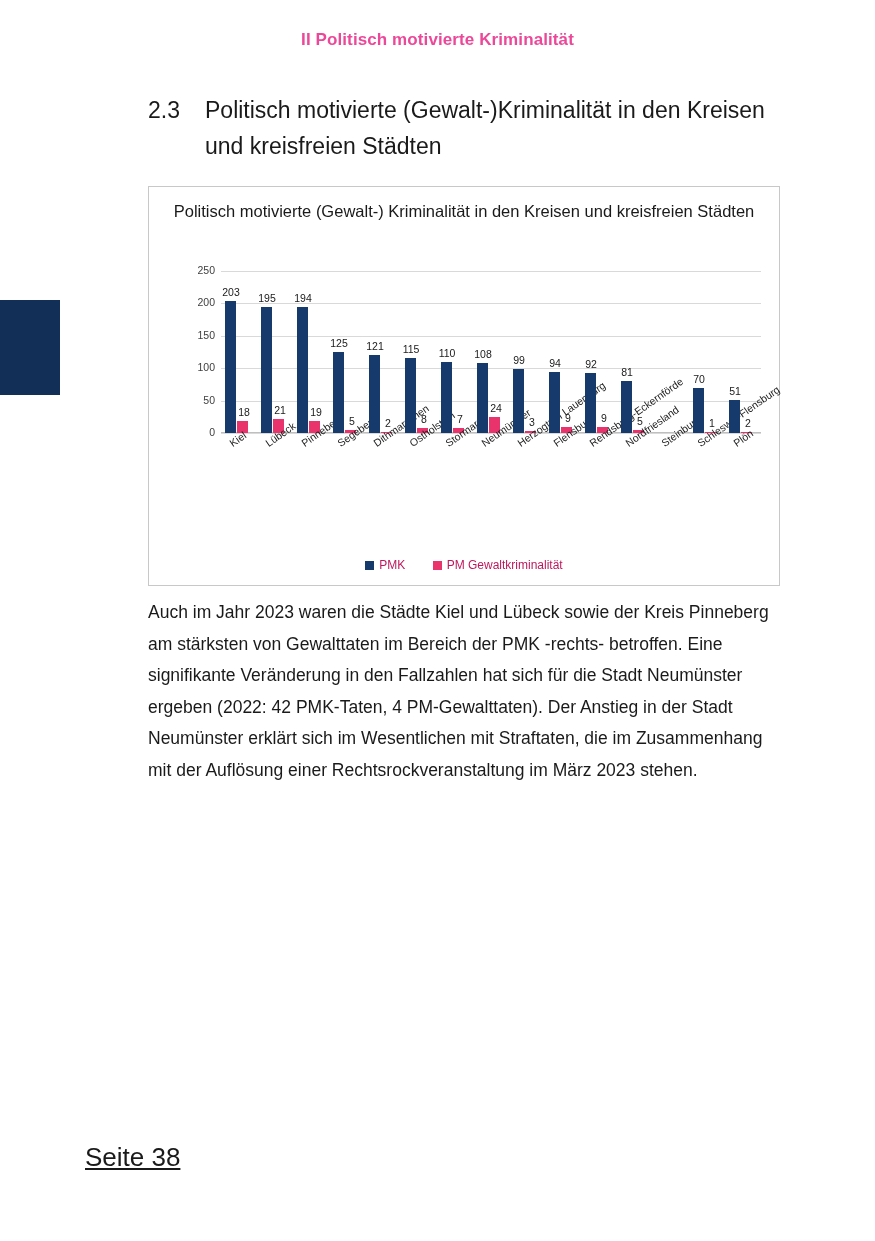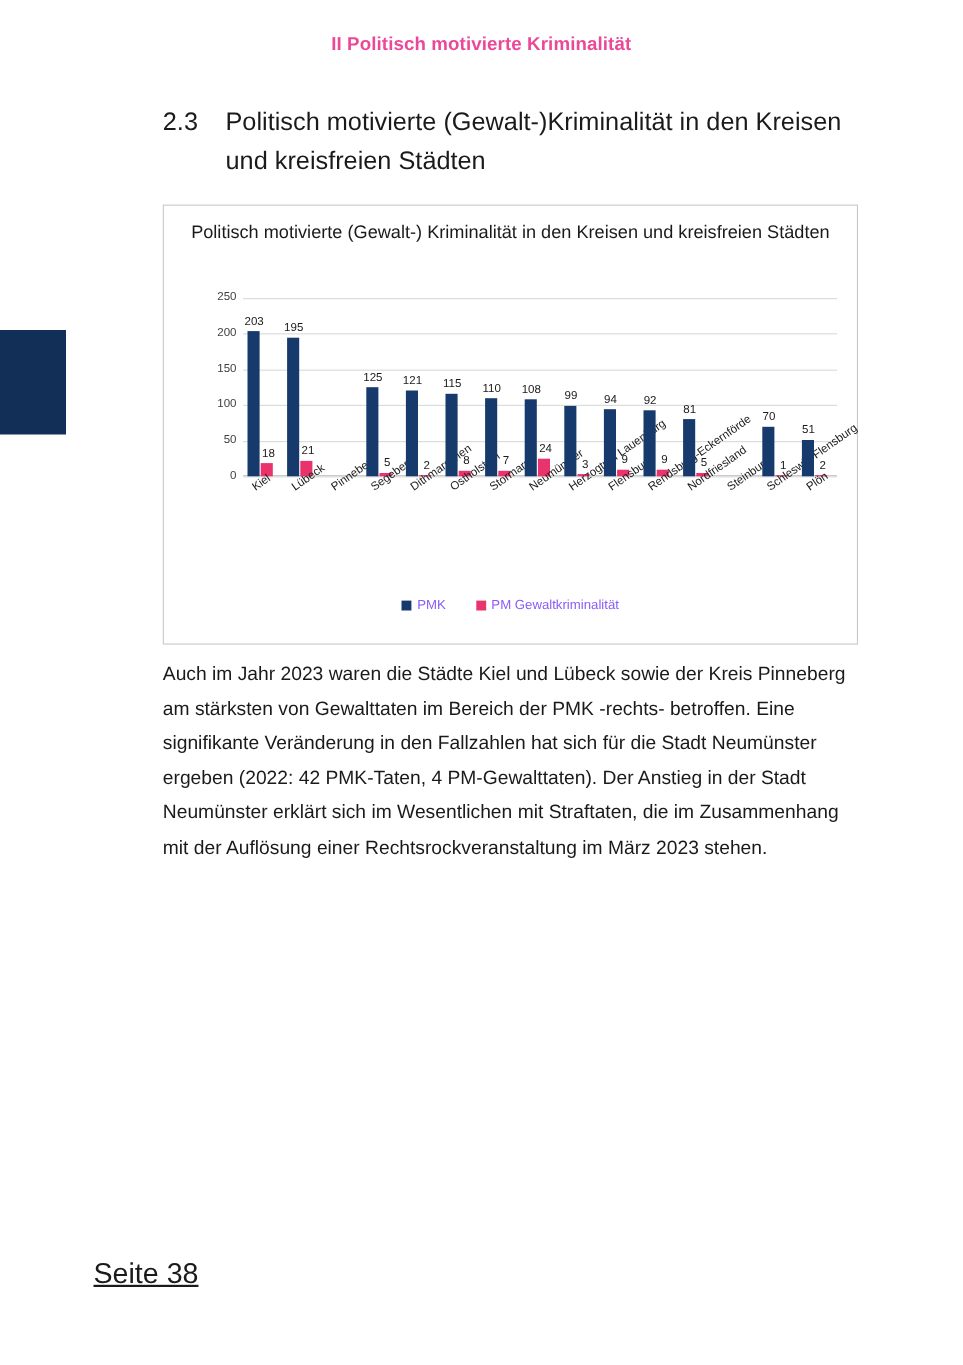--- a/index.html
+++ b/index.html
@@ -145,26 +145,26 @@
     top: 168px;
     font-size: 10.5px;
     color: #1a1a1a;
     white-space: nowrap;
     transform: rotate(-35deg);
     transform-origin: left top;
   }
 
   .legend {
     position: absolute;
-    bottom: 28px;
+    bottom: 13px;
     left: 0;
     width: 100%;
     text-align: center;
     font-size: 12px;
-    color: #8b5cf6;
+    color: #be185d;
   }
   .legend .item { display: inline-block; margin: 0 12px; }
   .legend .swatch {
     display: inline-block;
     width: 9px;
     height: 9px;
     margin-right: 5px;
     vertical-align: -1px;
   }
   .sw-pmk { background: #163a6b; }
@@ -226,20 +226,26 @@
         <div class="vlabel gw-lbl" style="bottom: 14.664px;">18</div>
       </div>
       <div class="xlabel" style="left: 6px;">Kiel</div>
       <div class="bargroup" style="left: 40px; width: 28px;">
         <div class="bar pmk" style="height: 126.36px; background: rgb(22, 58, 107);"></div>
         <div class="bar gewalt" style="height: 13.608px; background: rgb(232, 51, 109);"></div>
         <div class="vlabel pmk-lbl" style="bottom: 129.36px;">195</div>
         <div class="vlabel gw-lbl" style="bottom: 16.608px;">21</div>
       </div>
       <div class="xlabel" style="left: 42px;">Lübeck</div>
+      <div class="bargroup" style="left: 76px; width: 28px;">
+        <div class="bar pmk" style="height: 125.712px; background: rgb(22, 58, 107);"></div>
+        <div class="bar gewalt" style="height: 12.312px; background: rgb(232, 51, 109);"></div>
+        <div class="vlabel pmk-lbl" style="bottom: 128.712px;">194</div>
+        <div class="vlabel gw-lbl" style="bottom: 15.312px;">19</div>
+      </div>
       <div class="xlabel" style="left: 78px;">Pinneberg</div>
       <div class="bargroup" style="left: 112px; width: 28px;">
         <div class="bar pmk" style="height: 81px; background: rgb(22, 58, 107);"></div>
         <div class="bar gewalt" style="height: 3.24px; background: rgb(232, 51, 109);"></div>
         <div class="vlabel pmk-lbl" style="bottom: 84px;">125</div>
         <div class="vlabel gw-lbl" style="bottom: 6.24px;">5</div>
       </div>
       <div class="xlabel" style="left: 114px;">Segeberg</div>
       <div class="bargroup" style="left: 148px; width: 28px;">
         <div class="bar pmk" style="height: 78.408px; background: rgb(22, 58, 107);"></div>

